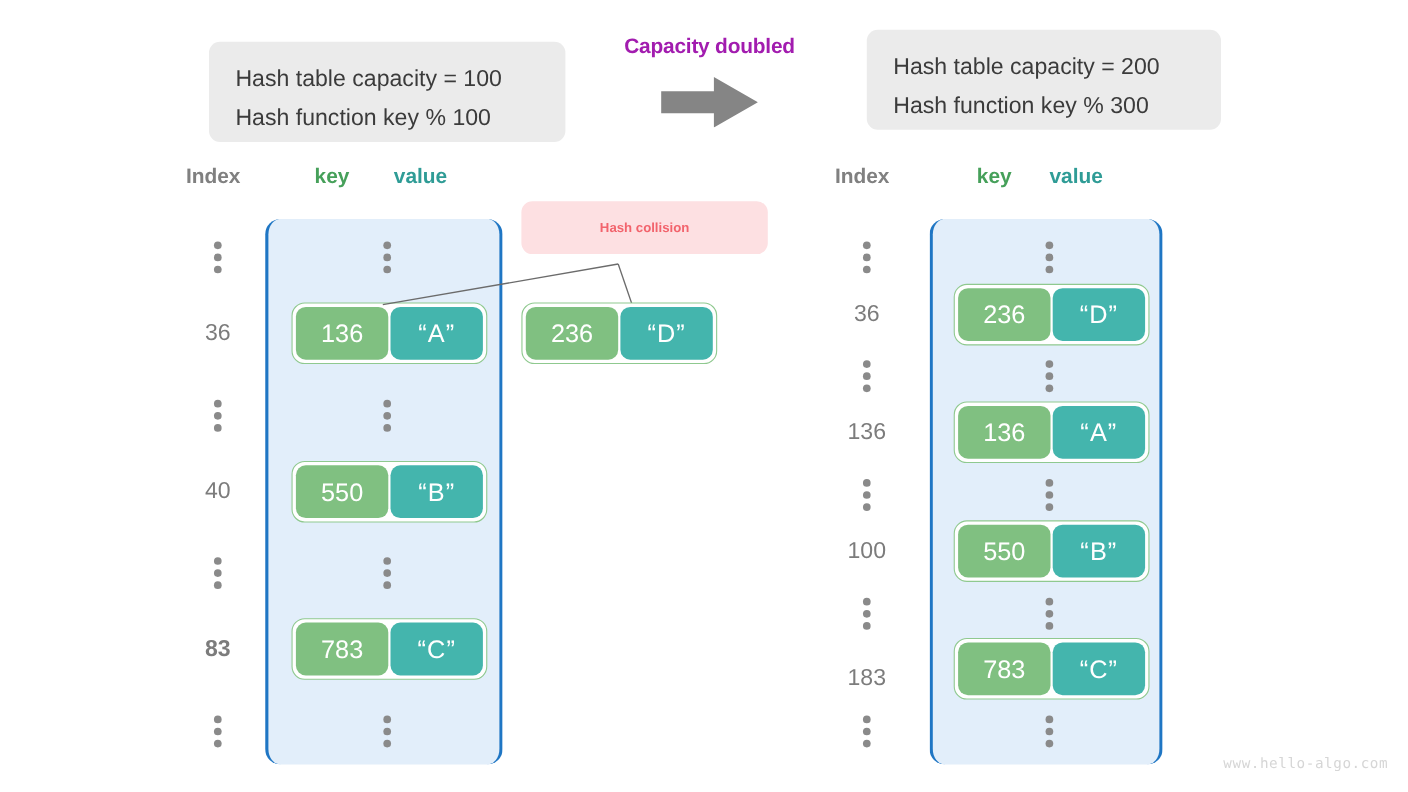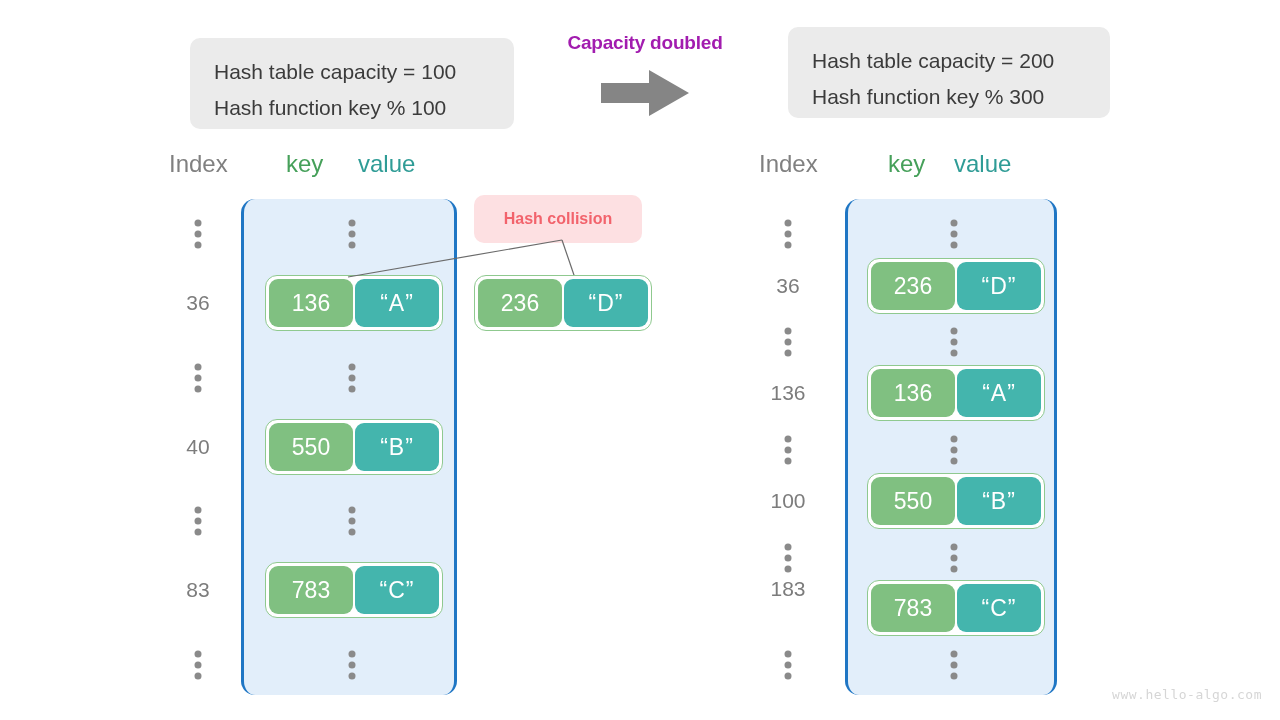--- a/index.html
+++ b/index.html
@@ -55,22 +55,22 @@
     left: 601px;
     top: 70px;
     width: 88px;
     height: 46px;
   }
 
   
   .col-headers {
     position: absolute;
     height: 26px;
-    font-size: 24px;
-    font-weight: normal;
+    font-size: 19px;
+    font-weight: bold;
   }
   .col-headers .h-index { position: absolute; color: #808080; }
   .col-headers .h-key   { position: absolute; color: #46a05a; }
   .col-headers .h-value { position: absolute; color: #2f9c96; }
 
   #headers-left  { left: 150px; top: 150px; width: 360px; }
   #headers-right { left: 740px; top: 150px; width: 360px; }
 
   #headers-left  .h-index { left: 19px; }
   #headers-left  .h-key   { left: 136px; }
@@ -154,29 +154,29 @@
     background: #44b5ad;
     width: 84px;
     margin-left: 2px;
     letter-spacing: 1px;
   }
 
   
   #collision-box {
     position: absolute;
     left: 474px;
-    top: 195px;
-    width: 168px;
+    top: 183px;
+    width: 224px;
     height: 48px;
     background: #fde0e2;
     border-radius: 10px;
     display: flex;
     align-items: center;
     justify-content: center;
-    font-size: 16px;
+    font-size: 12px;
     font-weight: bold;
     color: #f2636c;
   }
 
   #collision-lines {
     position: absolute;
     left: 0;
     top: 0;
     width: 1280px;
     height: 720px;
@@ -272,21 +272,21 @@
         <i></i>
         <i></i>
         <i></i>
       </div>
       <div class="index-cell" style="top: 248px;">40</div>
       <div class="vdots" style="left: 36px; top: 322px;">
         <i></i>
         <i></i>
         <i></i>
       </div>
-      <div class="index-cell" style="top: 391px;">83</div>
+      <div class="index-cell" style="top: 391px; font-weight: bold;">83</div>
       <div class="vdots" style="left: 36px; top: 466px;">
         <i></i>
         <i></i>
         <i></i>
       </div>
     </div>
 
   <div class="table-box" id="table-right">
       <div class="vdots" style="left: 106px; top: 35px;">
         <i></i>
@@ -347,21 +347,21 @@
         <i></i>
         <i></i>
         <i></i>
       </div>
       <div class="index-cell" style="top: 302px;">100</div>
       <div class="vdots" style="left: 36px; top: 359px;">
         <i></i>
         <i></i>
         <i></i>
       </div>
-      <div class="index-cell" style="top: 390px;">183</div>
+      <div class="index-cell" style="top: 418px;">183</div>
       <div class="vdots" style="left: 36px; top: 466px;">
         <i></i>
         <i></i>
         <i></i>
       </div>
     </div>
 
   <div id="collision-box">
     <span>Hash collision</span>
   </div>

